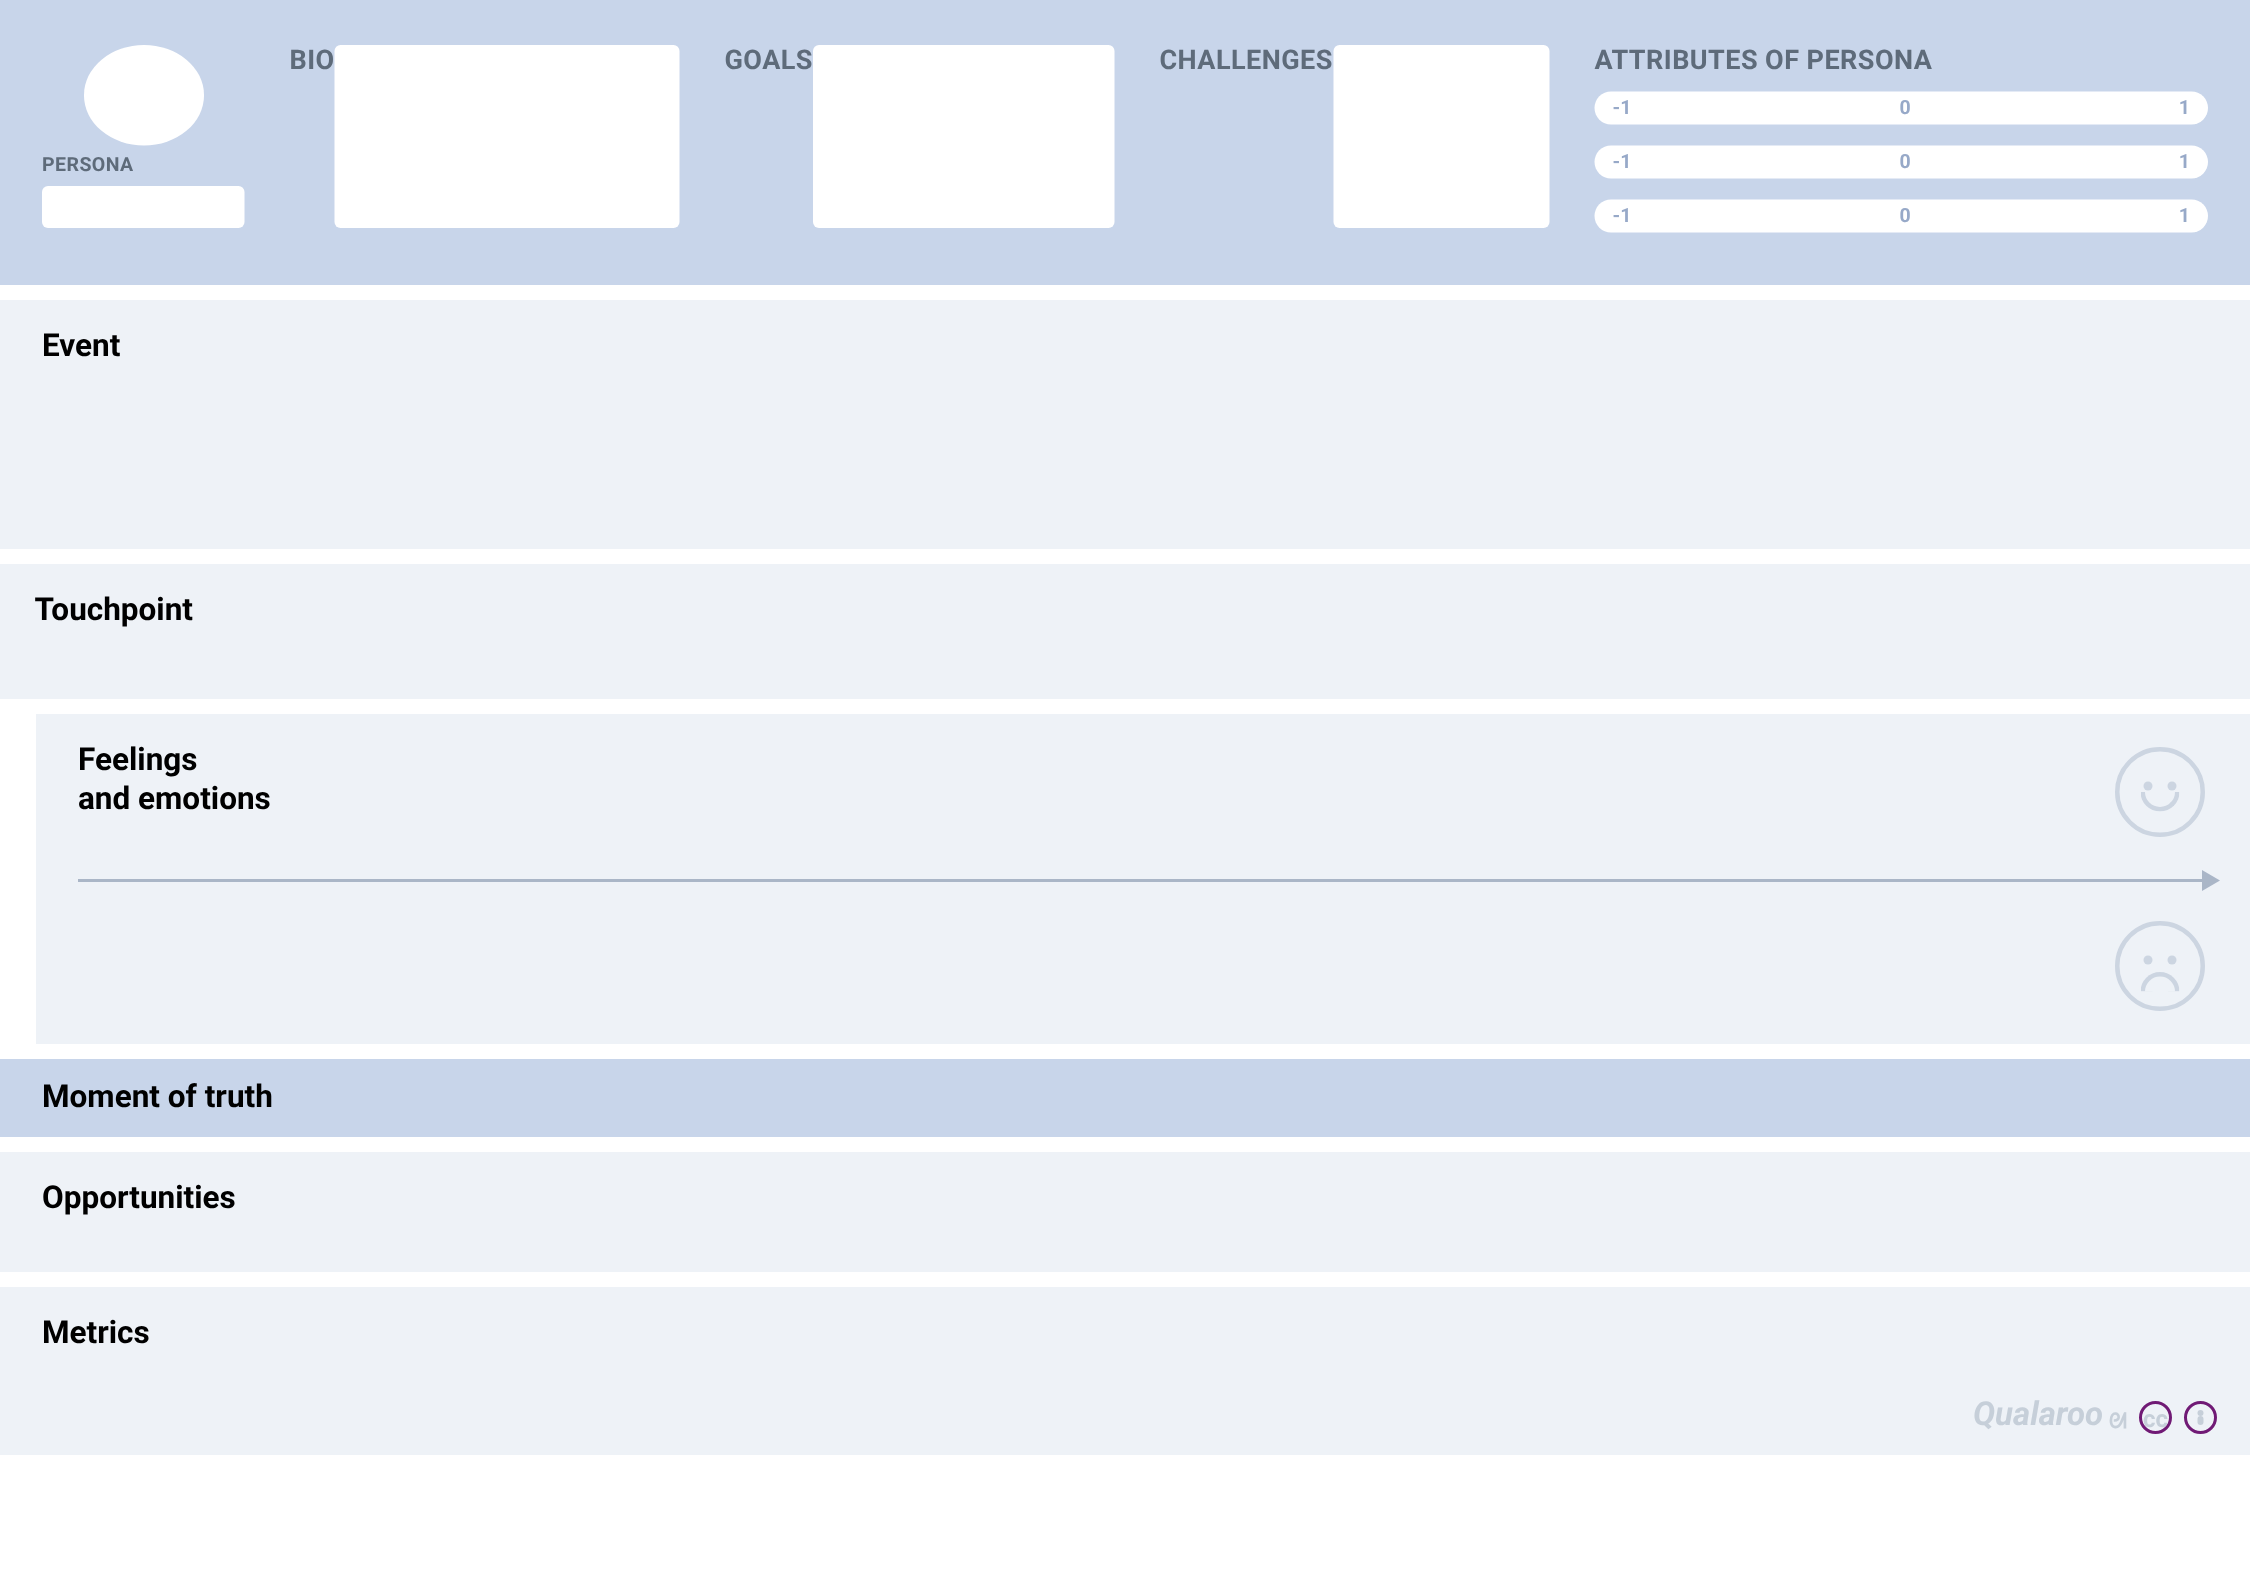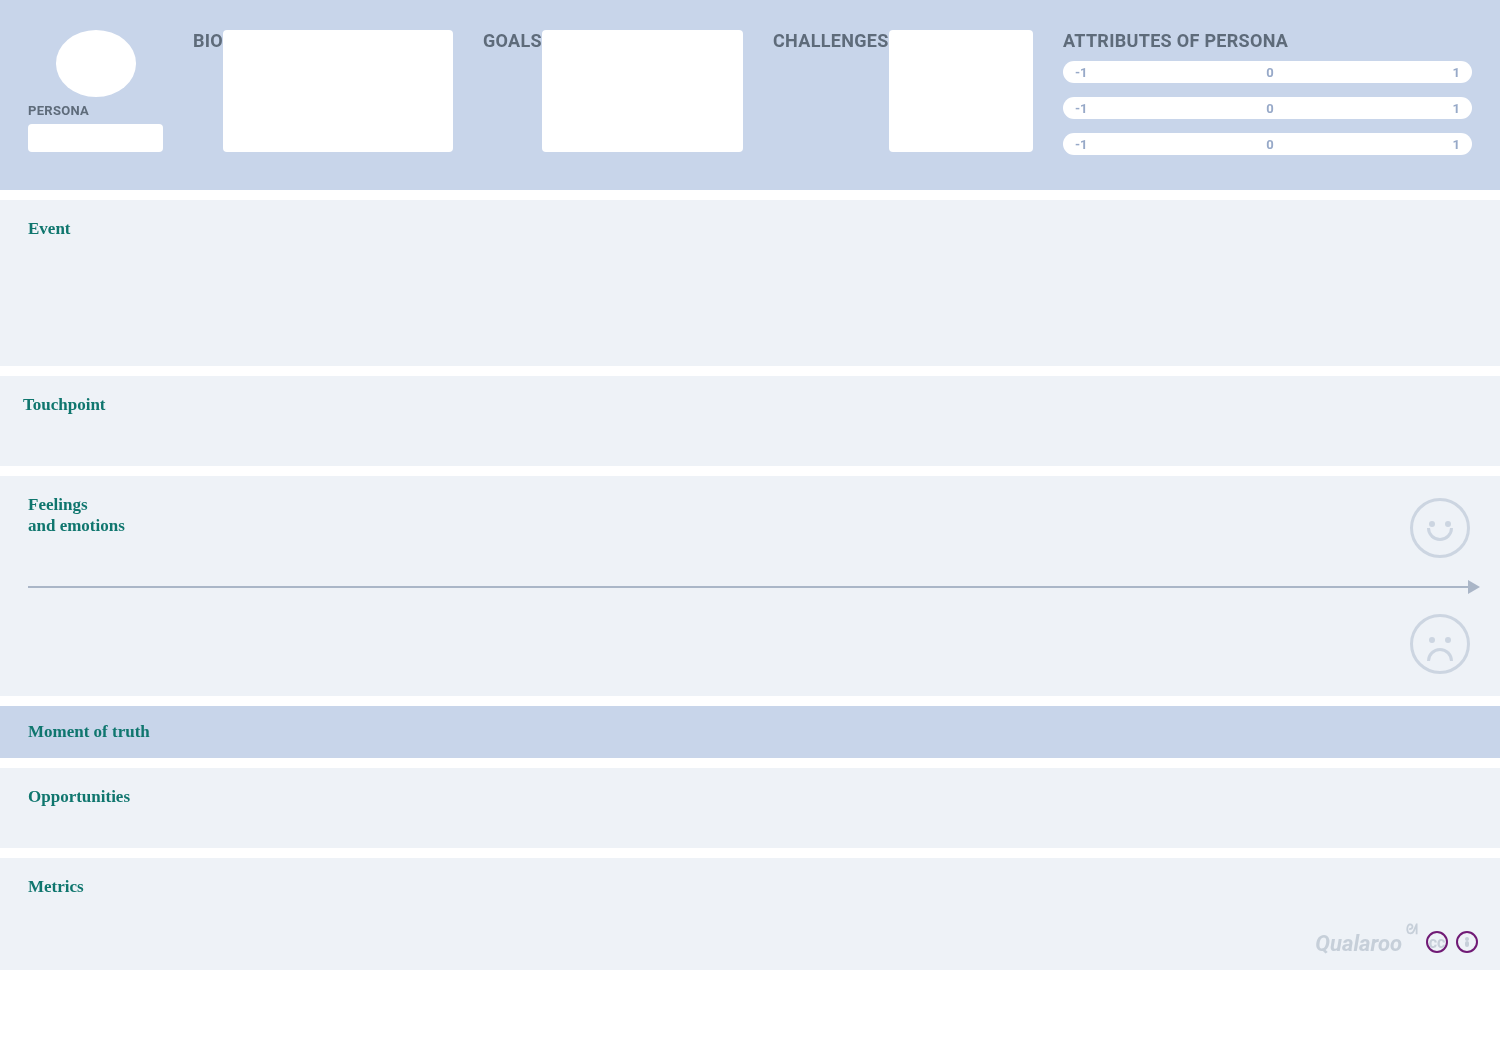--- a/index.html
+++ b/index.html
@@ -85,31 +85,30 @@
     color: #97a9c8;
   }
 
   
   .row {
     background: #eef2f7;
     padding: 18px 28px;
     position: relative;
   }
   .row-label {
-    font-size: 17px;
-    font-weight: 700;
-    color: #0f766e;
+    font-size: 21px;
+    font-weight: 700;
+    color: #000000;
     line-height: 1.25;
-    font-family: Liberation Serif, serif;
   }
   .gap { height: 10px; background:#ffffff; }
 
   .row.event      { height: 166px; }
   .row.touchpoint { height:  90px; padding-left: 23px; }
-  .row.feelings   { height: 220px; }
+  .row.feelings   { height: 220px; margin-left: 24px; }
   .row.moment     { height:  52px; background:#c8d5ea; display:flex; align-items:center;text-align:right; }
   .row.opps       { height:  80px; }
   .row.metrics    { height: 112px; }
 
   
   .arrow-line {
     position:absolute; left:28px; right:28px; top:110px;
     height:2px; background:#aab6c7;
   }
   .arrow-head {
@@ -136,21 +135,21 @@
     border-radius:0 0 26px 26px; bottom:14px; left:14px;
   }
   .face.sad .mouth {
     border:3px solid #ccd5e1; border-bottom:none;
     border-radius:26px 26px 0 0; bottom:10px;
   }
 
   
   .footer {
     position:absolute; right:22px; bottom:14px;
-    display:flex; align-items:flex-start; gap:8px;
+    display:flex; align-items:flex-end; gap:8px;
     color:#c6cfd9; font-weight:700; font-style:italic;
     font-size:22px;
   }
   .cc-badge, .by-badge {
     width:22px; height:22px; border:2px solid #701a75; border-radius:50%;
     display:flex; align-items:center; justify-content:center;
     font-size:16px; font-style:normal; font-weight:700;
   }
   .kangaroo { font-size:14px; margin-left:-4px; margin-top:-10px; font-style:normal;}
 </style>

